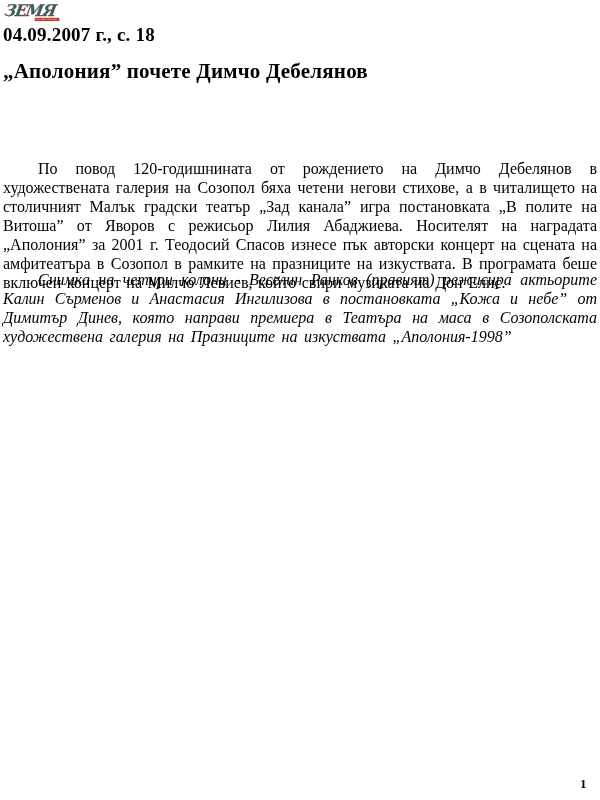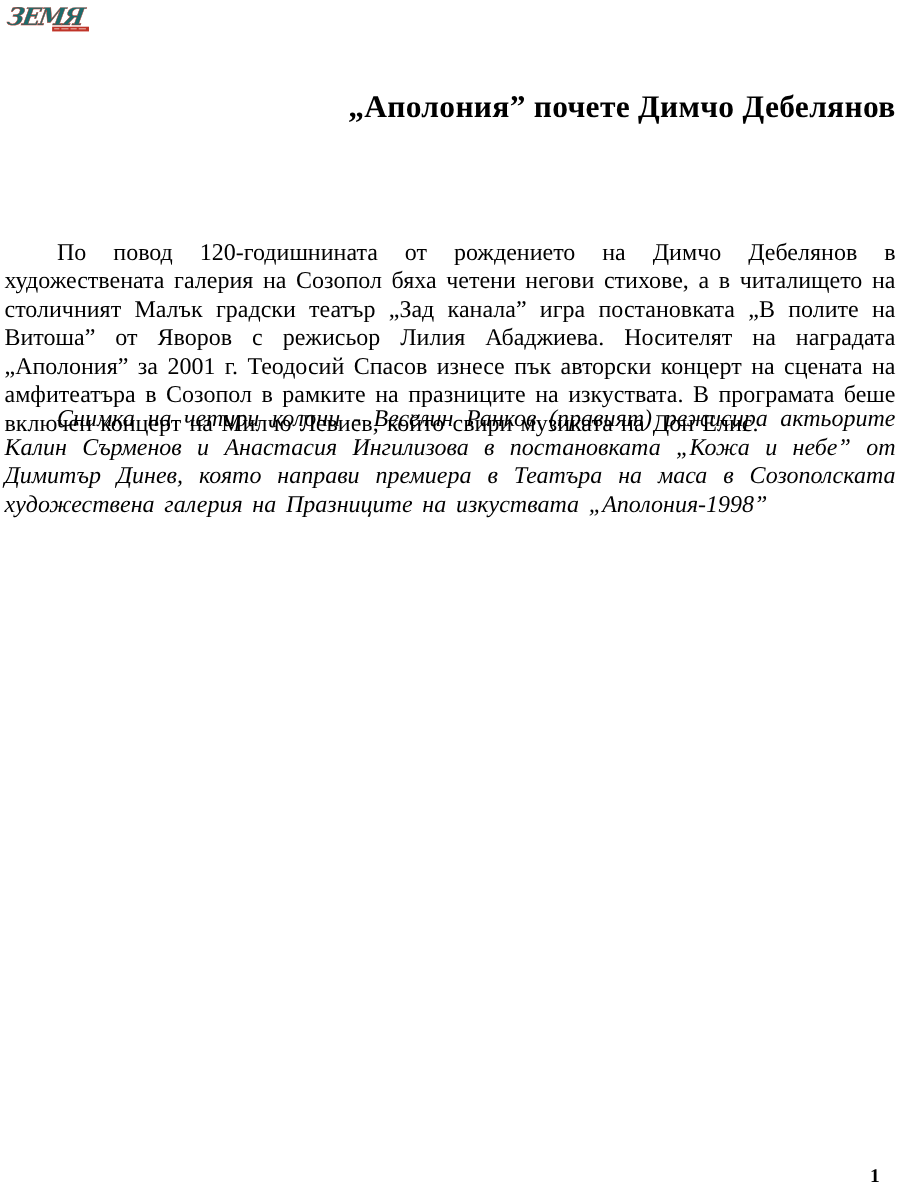--- a/index.html
+++ b/index.html
@@ -34,21 +34,20 @@
   }
   .headline {
     position: absolute;
     top: 59px;
     left: 3px;
     right: 3px;
     margin: 0;
     font-size: 21px;
     font-weight: bold;
     letter-spacing: 0.2px;
-    text-align: right;
   }
   .body-para {
     position: absolute;
     left: 3px;
     right: 3px;
     margin: 0;
     font-size: 16px;
     line-height: 19px;
     text-align: justify;
     text-indent: 35px;
@@ -79,20 +78,21 @@
         <text x="14" y="44" font-family="DejaVu Serif, serif" font-style="italic" font-weight="bold" font-size="46" letter-spacing="-3" fill="#1d6b6b" stroke="#c03428" stroke-width="0.8">ЗЕМЯ</text>
       </g>
       <rect x="96" y="48" width="72" height="9" fill="#c03428"></rect>
       <rect x="100" y="51" width="10" height="2" fill="#e9b7b0"></rect>
       <rect x="114" y="51" width="14" height="2" fill="#e9b7b0"></rect>
       <rect x="132" y="51" width="12" height="2" fill="#e9b7b0"></rect>
       <rect x="148" y="51" width="14" height="2" fill="#e9b7b0"></rect>
     </svg>
   </div>
 
+  <div class="dateline">04.09.2007 г., с. 18</div>
 
   <h1 class="headline">„Аполония” почете Димчо Дебелянов</h1>
 
   <p class="body-para para-1">По повод 120-годишнината от рождението на Димчо Дебелянов в художествената галерия на Созопол бяха четени негови стихове, а в читалището на столичният Малък градски театър „Зад канала” игра постановката „В полите на Витоша” от Яворов с режисьор Лилия Абаджиева. Носителят на наградата „Аполония” за 2001 г. Теодосий Спасов изнесе пък авторски концерт на сцената на амфитеатъра в Созопол в рамките на празниците на изкуствата. В програмата беше включен концерт на Милчо Левиев, който свири музиката на Дон Елис.</p>
 
   <p class="body-para para-2">Снимка на четири колони - Веселин Ранков (правият) режисира актьорите Калин Сърменов и Анастасия Ингилизова в постановката „Кожа и небе” от Димитър Динев, която направи премиера в Театъра на маса в Созополската художествена галерия на Празниците на изкуствата „Аполония-1998”</p>
 
   <div class="page-number">1</div>
 
 </div>

